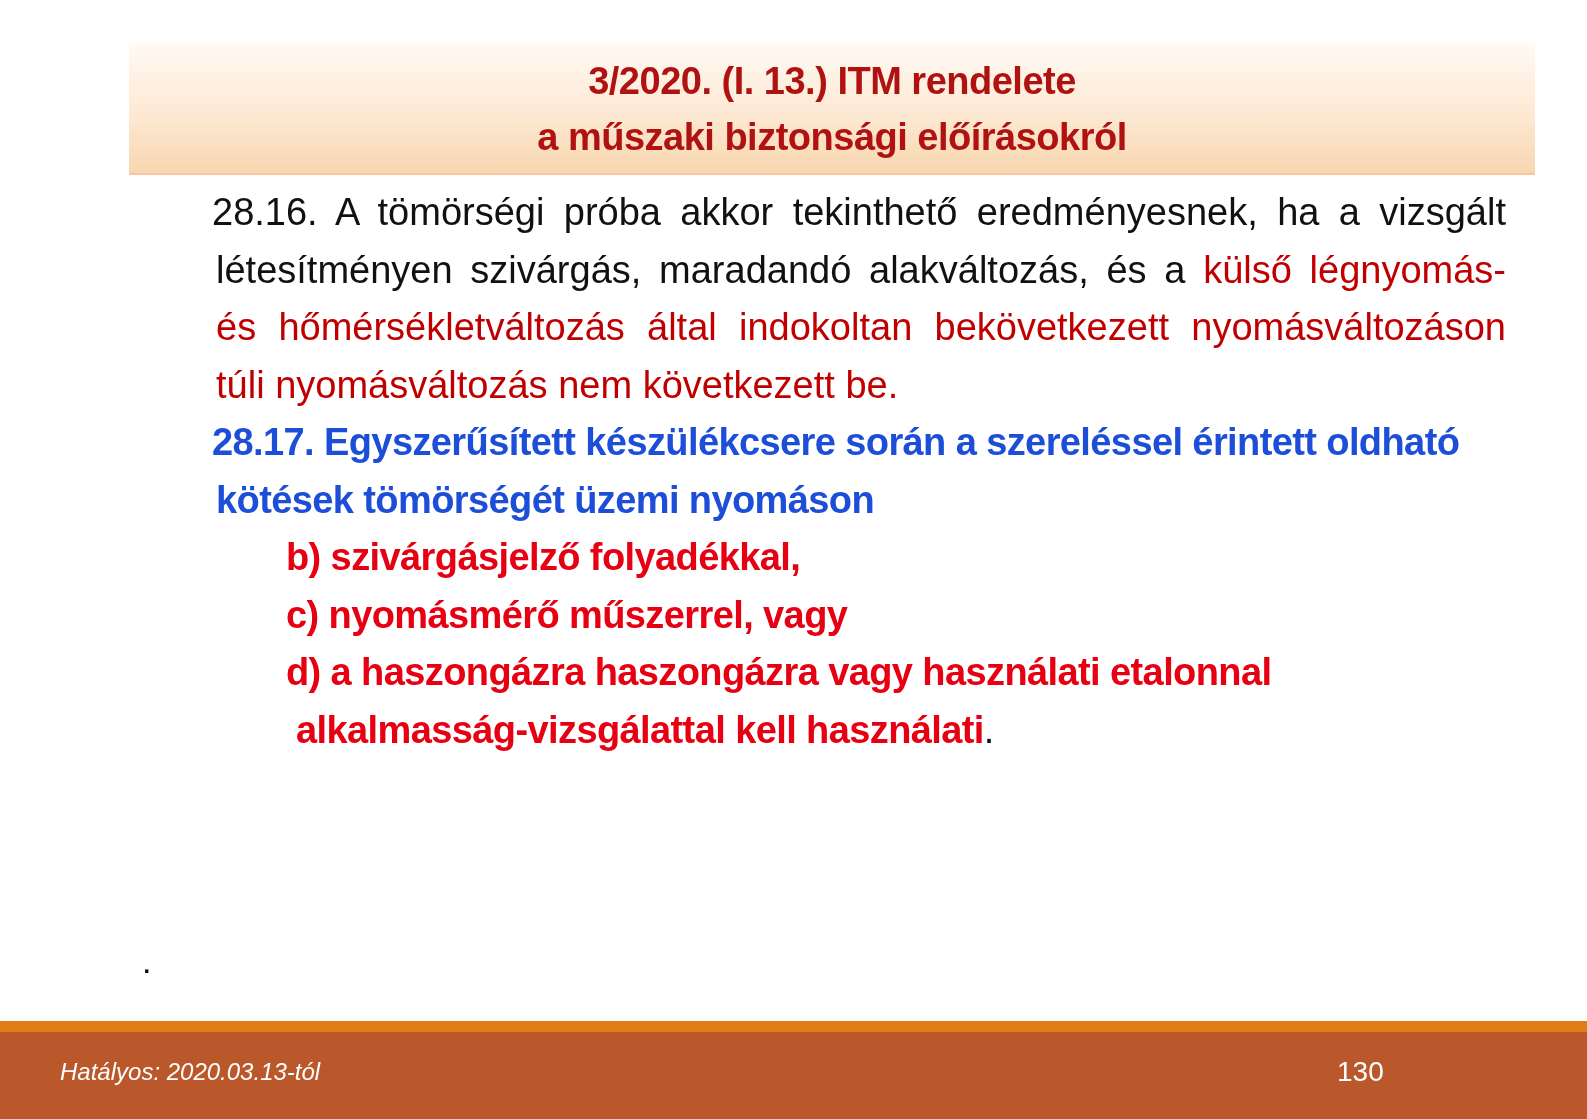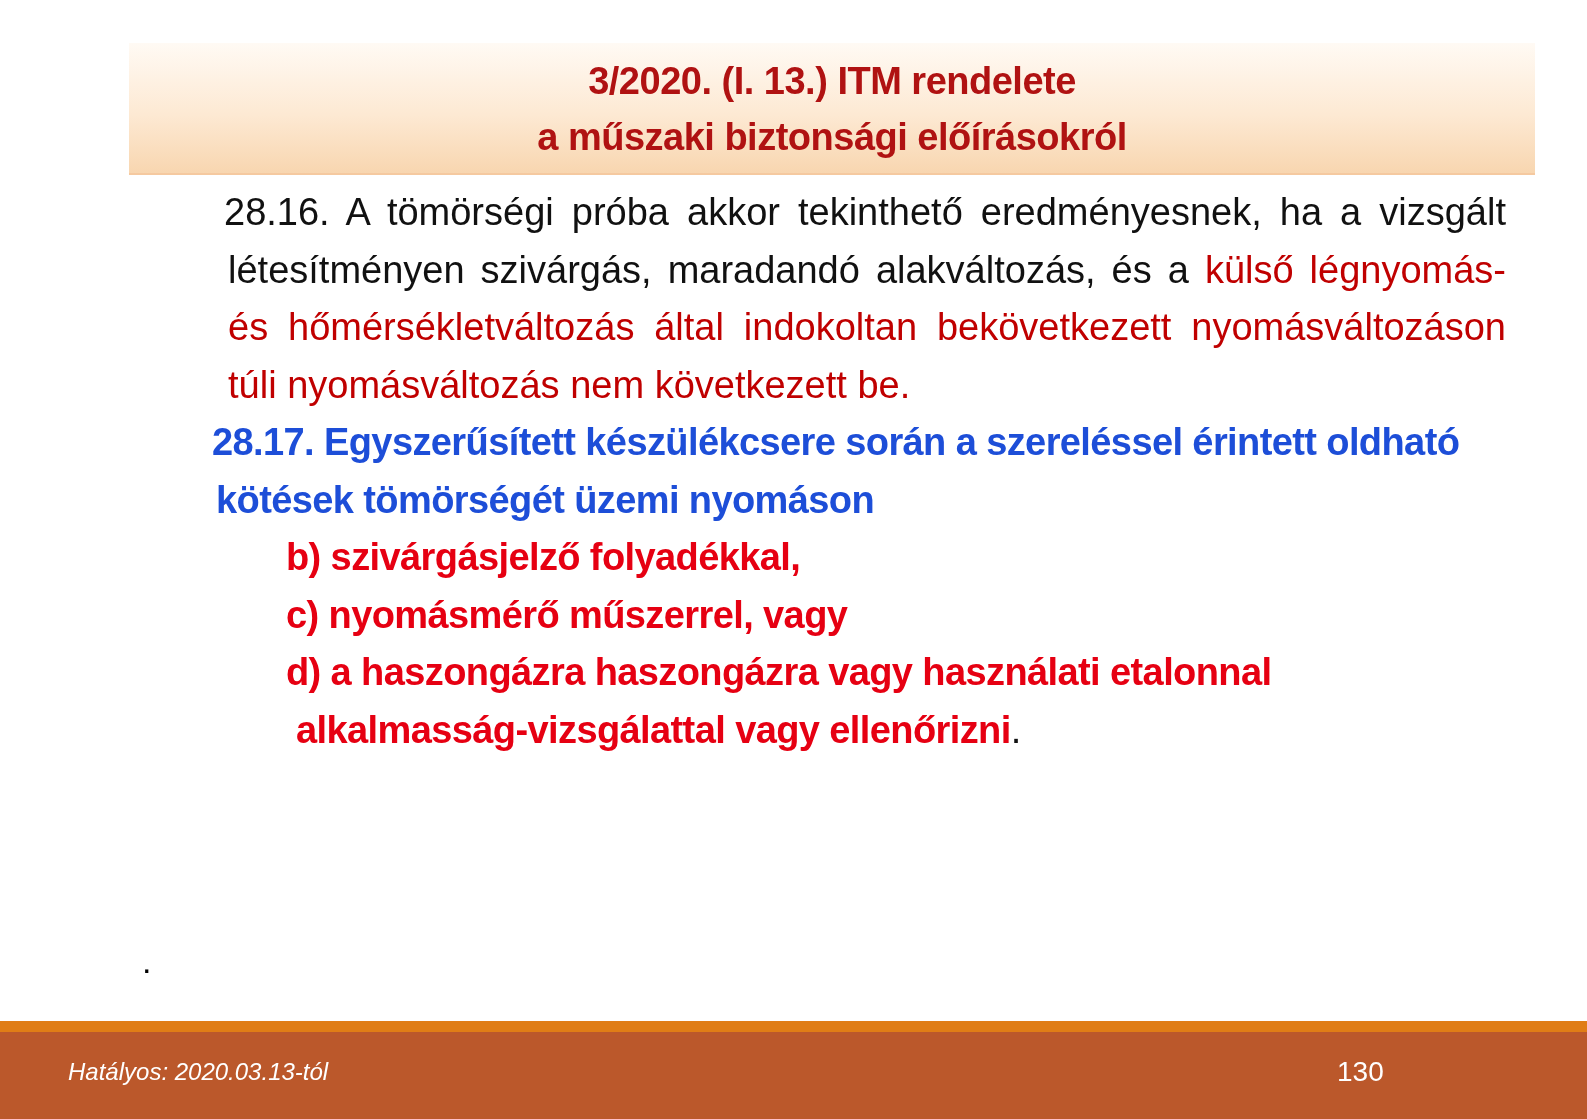--- a/index.html
+++ b/index.html
@@ -22,21 +22,21 @@
     .header-line.first { margin-top: 10px; }
     .body-area {
       position: absolute; left: 210px; top: 184px; width: 1296px;
     }
     .p-block {
       font-size: 38px; line-height: 57.5px; text-align: justify;
       text-align-last: left; margin: 0;
     }
     .p-block .black { color: #111111; }
     .p-block .darkred { color: #c00000; }
-    .p1 { padding-left: 6px; text-indent: -4px; margin-left: 12px; }
+    .p1 { padding-left: 6px; text-indent: -4px; }
     .p2 {
       color: #1d4ed8; font-weight: bold; font-size: 38px; line-height: 57.5px;
       margin: 0; padding-left: 6px; text-indent: -4px; letter-spacing: -0.6px;
     }
     .list { margin: 0; padding: 0; list-style: none; }
     .list-item {
       color: #e60012; font-weight: bold; font-size: 38px; line-height: 57.5px;
       padding-left: 76px; letter-spacing: -0.6px;
     }
     .list-item .cont { display: block; padding-left: 10px; }
@@ -47,21 +47,21 @@
     }
     .footer-stripe {
       position: absolute; left: 0; top: 1021px; width: 1587px; height: 11px;
       background: #e07d16;
     }
     .footer {
       position: absolute; left: 0; top: 1032px; width: 1587px; height: 87px;
       background: #bb582b; color: #ffffff; font-style: italic;
     }
     .footer-left {
-      position: absolute; left: 68px; top: 26px; font-size: 24px;
+      position: absolute; left: 60px; top: 26px; font-size: 24px;
     }
     .footer-center {
       position: absolute; left: 480px; width: 620px; top: 4px; text-align: center;
       font-size: 27px; line-height: 37px;
     }
     .footer-center span { display: block; }
     .footer-right {
       position: absolute; left: 1337px; top: 24px; font-size: 28px; font-style: normal;
     }
   </style>
@@ -76,21 +76,21 @@
 <div class="body-area">
   <p class="p-block p1"><span class="black">28.16. A tömörségi próba akkor tekinthető eredményesnek, ha a vizsgált létesítményen szivárgás, maradandó alakváltozás, és a </span><span class="darkred">külső légnyomás- és hőmérsékletváltozás által indokoltan bekövetkezett nyomásváltozáson túli nyomásváltozás nem következett be.</span></p>
 
   <p class="p2">28.17. Egyszerűsített készülékcsere során a szereléssel érintett oldható kötések tömörségét üzemi nyomáson</p>
 
   <ul class="list">
     <li class="list-item"><span>b) szivárgásjelző folyadékkal,</span></li>
     <li class="list-item"><span>c) nyomásmérő műszerrel, vagy</span></li>
     <li class="list-item">
       <span>d) a haszongázra haszongázra vagy használati etalonnal</span>
-      <span class="cont"><span>alkalmasság-vizsgálattal vagy ellenőrizni</span><span class="period">.</span></span>
+      <span class="cont"><span>alkalmasság-vizsgálattal kell használati</span><span class="period">.</span></span>
     </li>
   </ul>
 </div>
 
 <div class="stray-dot">.</div>
 
 <div class="footer-stripe"></div>
 <div class="footer">
   <div class="footer-left">Hatályos: 2020.03.13-tól</div>
   <div class="footer-right">130</div>

